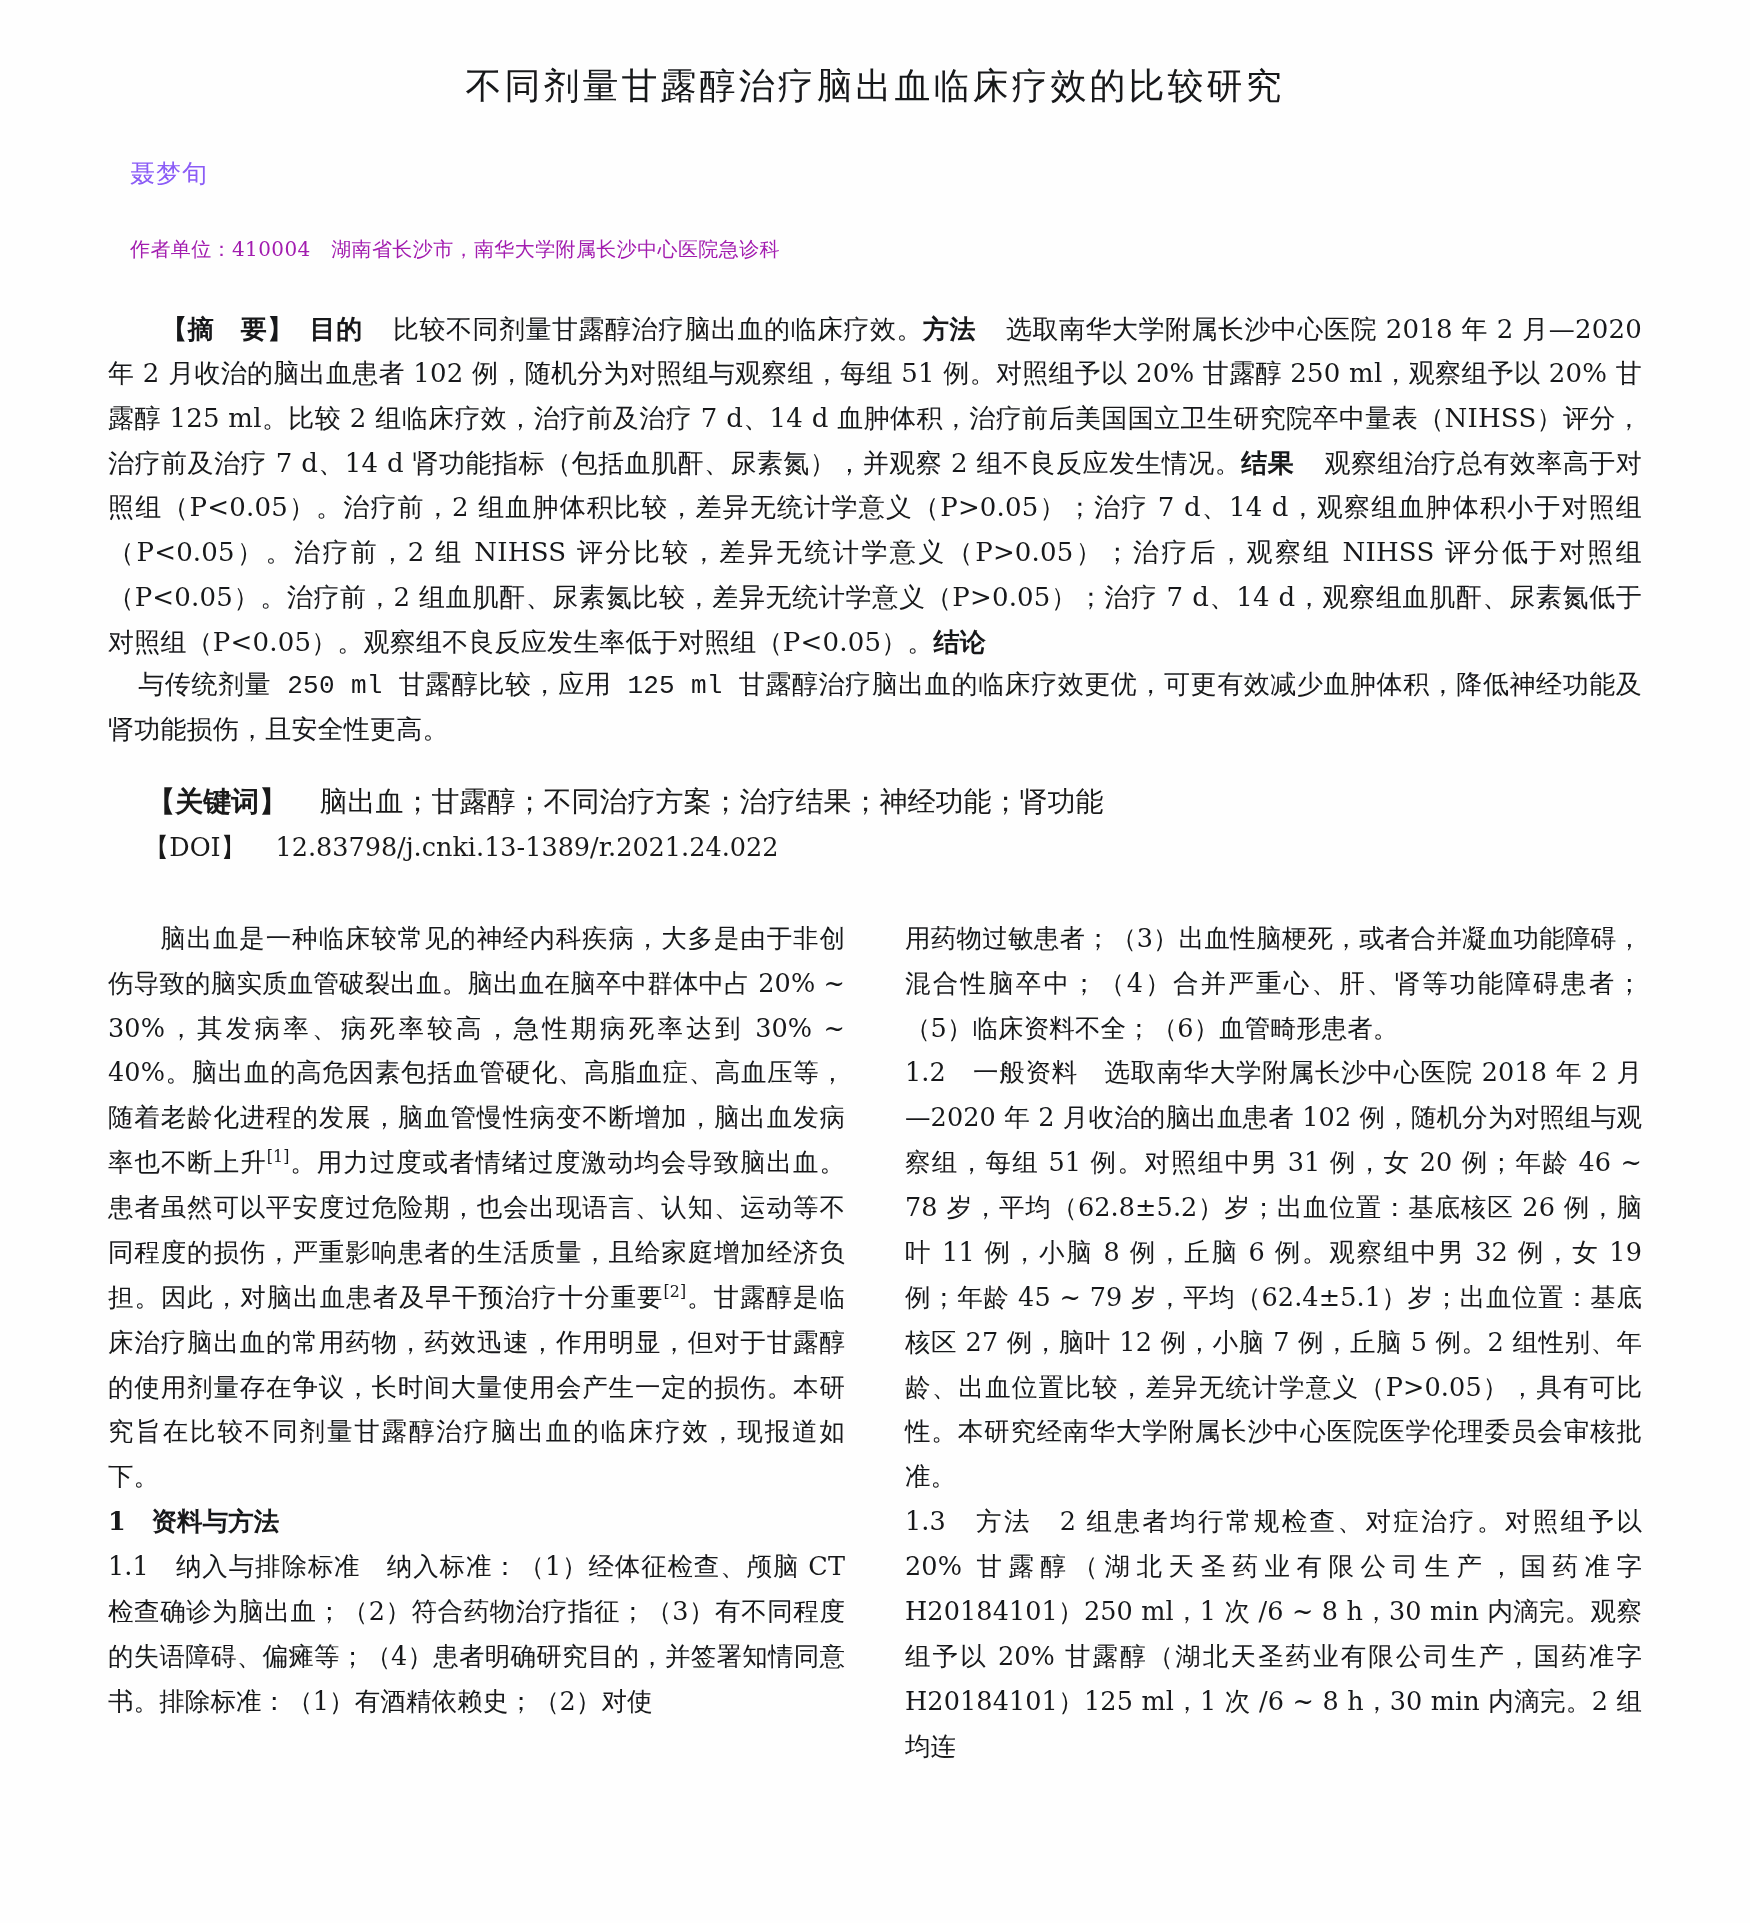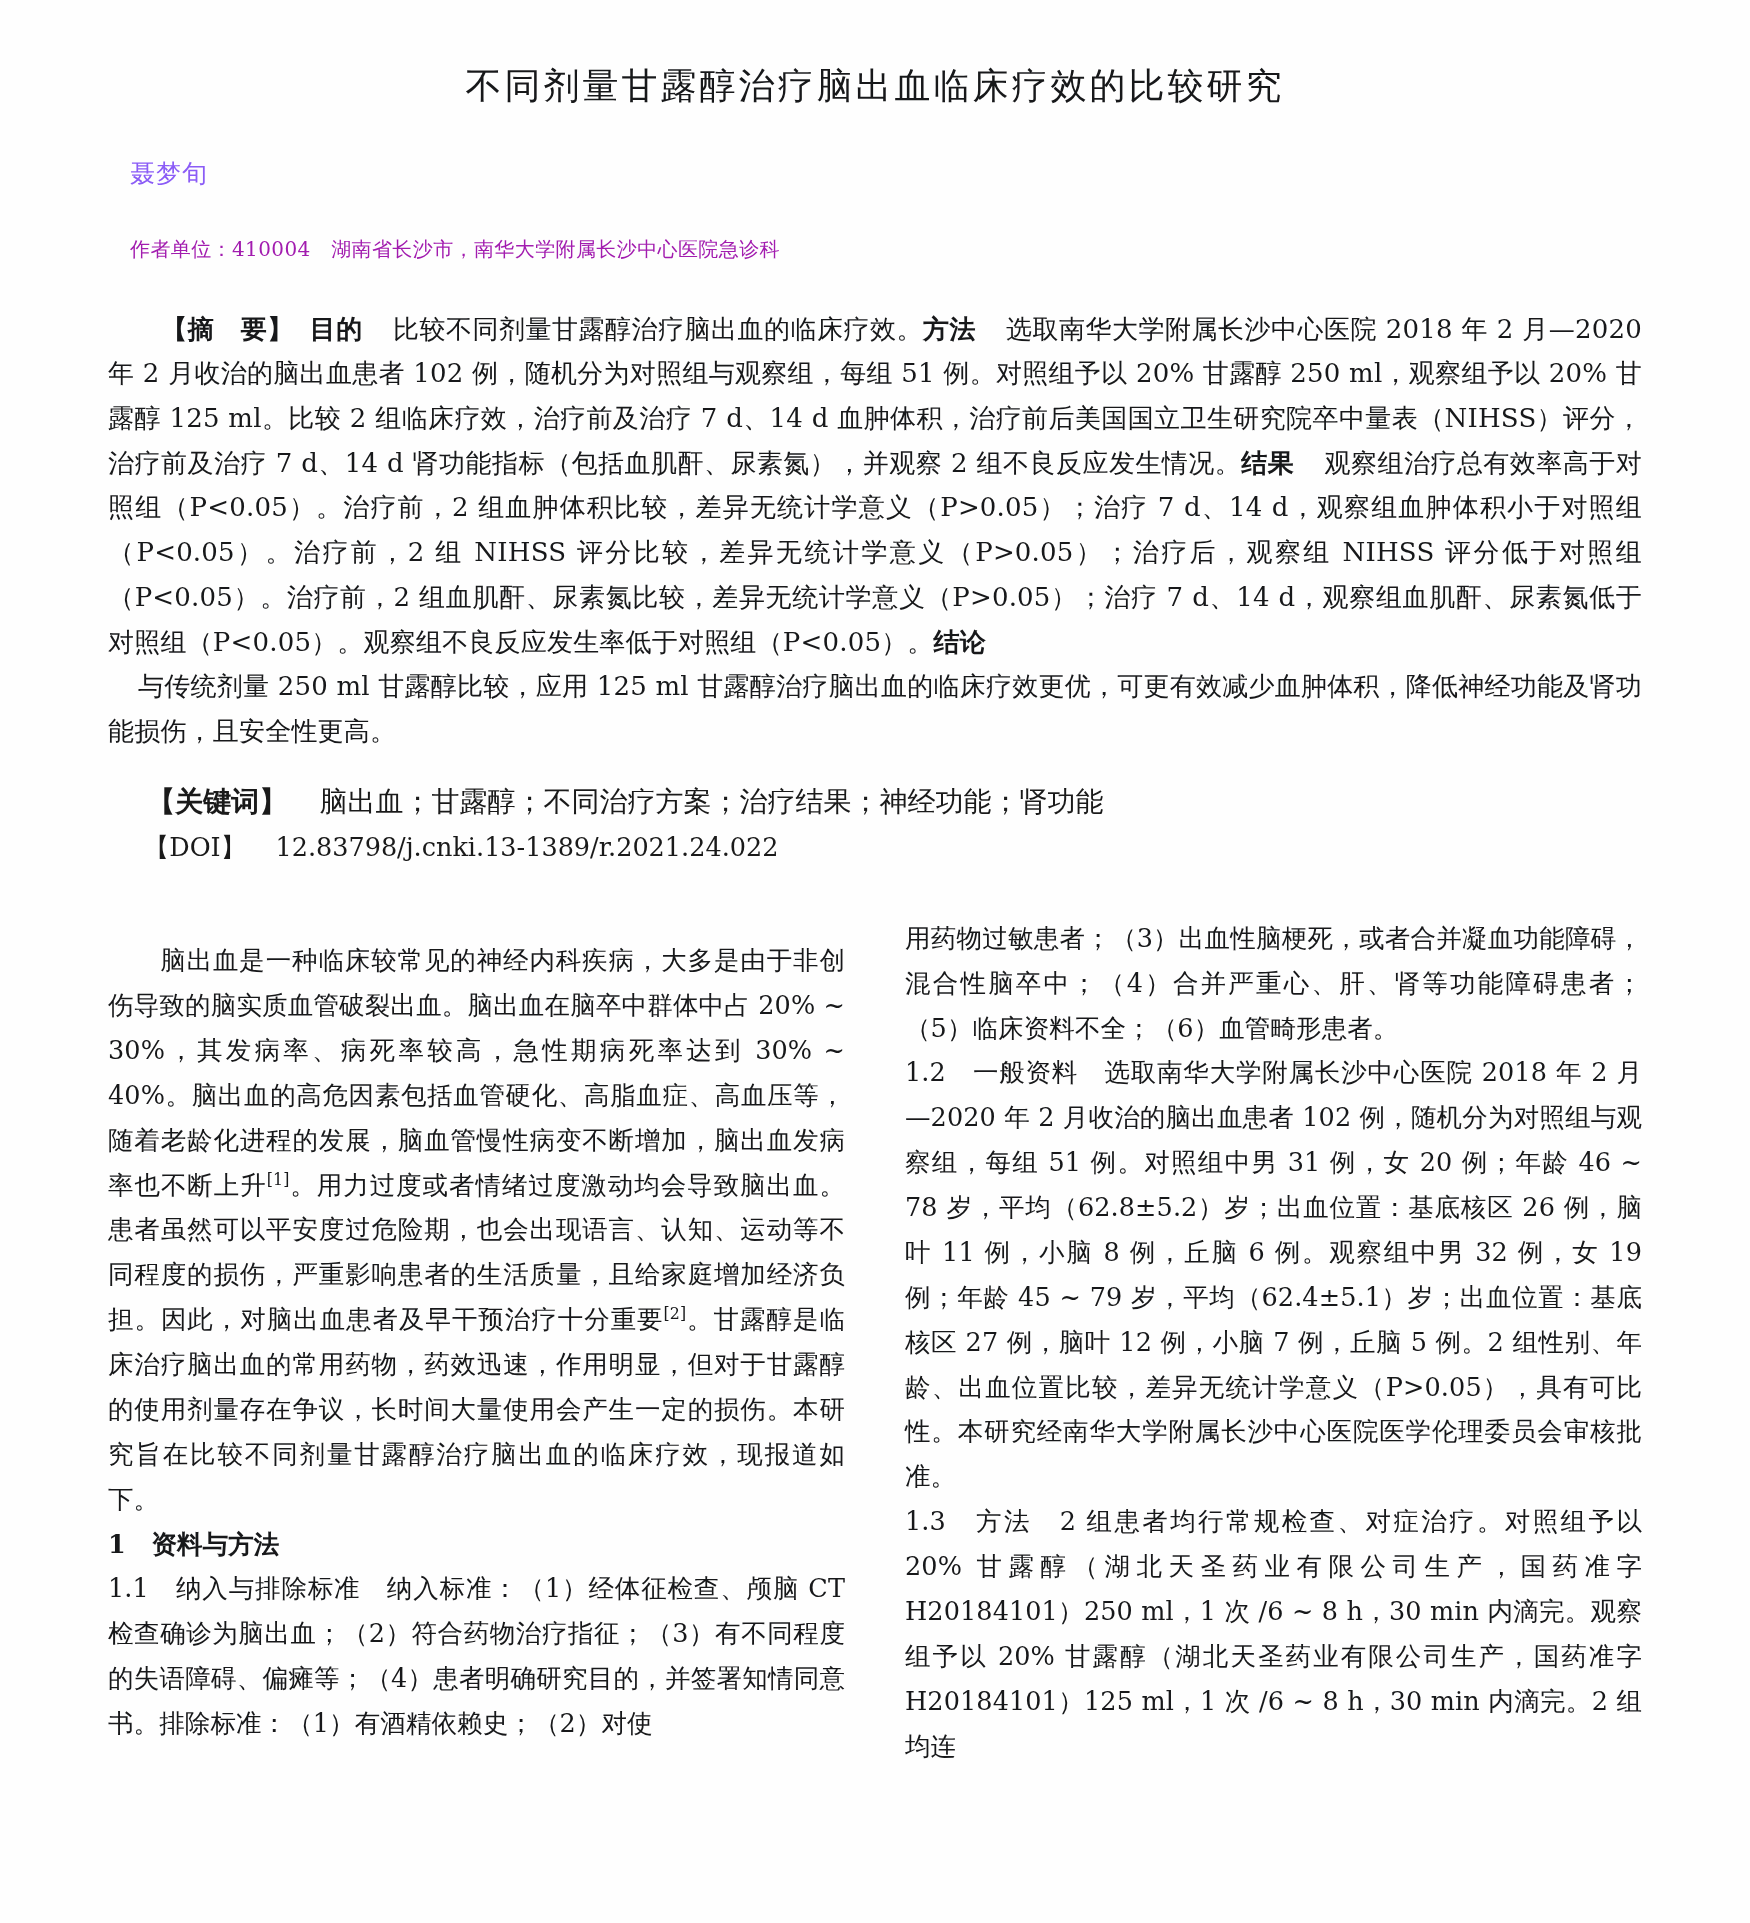--- a/index.html
+++ b/index.html
@@ -57,20 +57,21 @@
     letter-spacing: 0.2px;
   }
   .abstract p {
     margin: 0;
   }
   .abstract .lead {
     text-indent: 2.05em;
   }
   .abstract .cont {
     text-indent: 0;
+    font-family: Liberation Mono, monospace;
   }
   .lbl {
     font-weight: bold;
   }
   .gap {
     display: inline-block;
     width: 1.15em;
   }
   .gap-sm {
     display: inline-block;
@@ -85,21 +86,20 @@
   .doi-line {
     text-indent: 1.4em;
     font-size: 25.5px;
     line-height: 1.72;
     font-family: "DejaVu Serif", "Liberation Serif", serif;
   }
   .columns {
     margin-top: 46px;
     display: flex;
     gap: 60px;
-    align-items: center;
   }
   .col {
     flex: 1 1 0;
     min-width: 0;
   }
   .col p {
     margin: 0;
     font-size: 25.5px;
     line-height: 1.76;
     text-align: justify;

